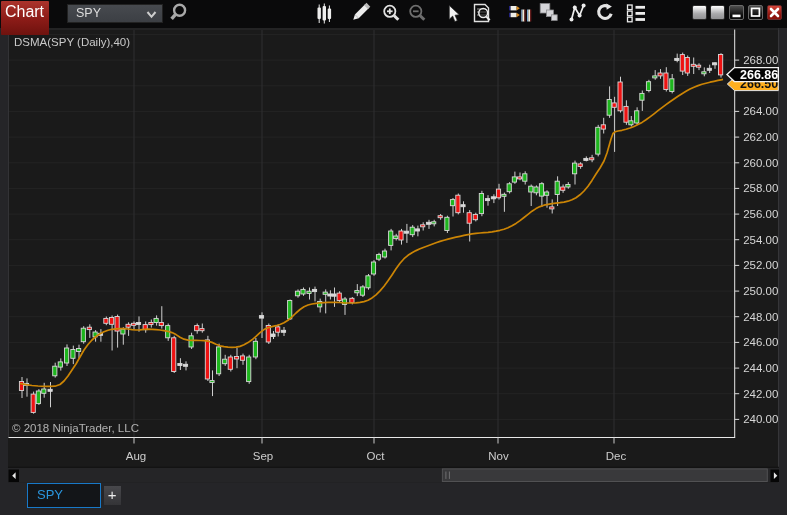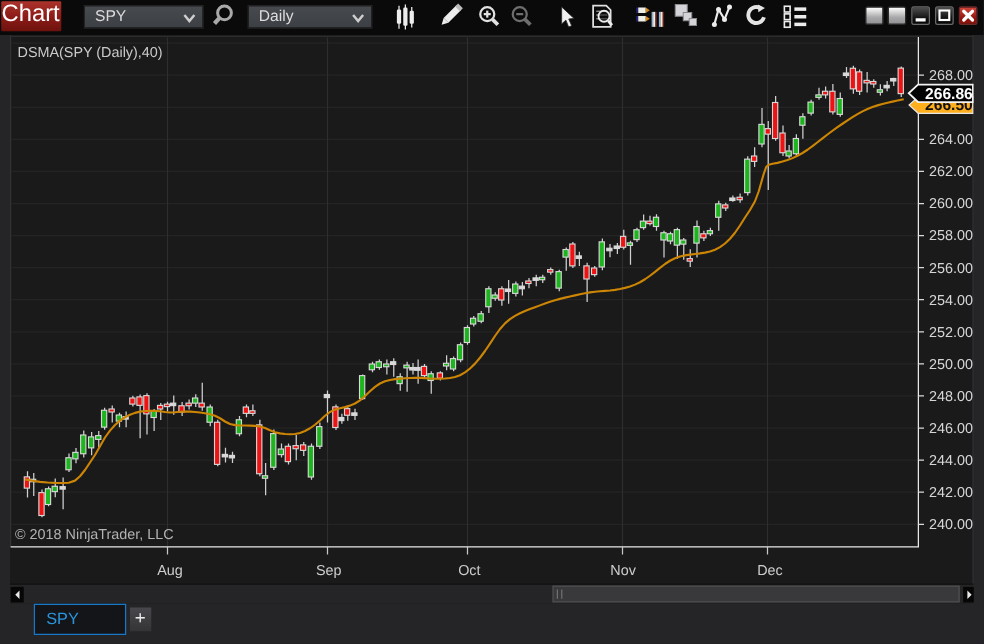--- a/index.html
+++ b/index.html
@@ -1,17 +1,17 @@
 <!DOCTYPE html>
 <html><head><meta charset="utf-8"><style>
 *{margin:0;padding:0;box-sizing:border-box}
 html,body{width:787px;height:515px;overflow:hidden;background:#252528;font-family:"Liberation Sans",sans-serif}
 #win{position:relative;width:787px;height:515px;background:#252528}
 #toolbar{position:absolute;left:0;top:0;width:787px;height:28px;background:#0a0a0b}
-#chartTab{position:absolute;left:0.5px;top:0.5px;width:48px;height:24px;background:linear-gradient(#ab342c,#8e1c18 50%,#6e120e);border-radius:1px;color:#ffffff;font-size:19px;text-align:center;line-height:22px}
+#chartTab{position:absolute;left:0.5px;top:0.5px;width:48px;height:34px;background:linear-gradient(#ab342c,#8e1c18 50%,#6e120e);border-radius:1px;color:#ffffff;font-size:16px;text-align:center;line-height:22px}
 .combo{position:absolute;top:4px;height:19px;background:linear-gradient(#474a4f,#3c3f44);border:1px solid #222;color:#dcdcdc;font-size:12.5px;line-height:17px;padding-left:8px}
 .combo .chev{position:absolute;right:5px;top:3.5px;width:11px;height:11px}
 #tabbar{position:absolute;left:0;top:483px;width:787px;height:32px;background:#252528}
 #spytab{position:absolute;left:27px;top:0px;width:74px;height:25px;background:#131518;border:1.5px solid #1879c8;color:#2a95dd;font-size:13px;line-height:22px;padding-left:9px}
 #plusbtn{position:absolute;left:103.5px;top:3px;width:17.5px;height:18.5px;background:linear-gradient(#48484c,#343437);color:#ececec;font-size:15px;text-align:center;line-height:17px}
 .winbtn{position:absolute;top:5px;width:15px;height:15px;border-radius:2px}
 </style></head><body>
 <div id="win">
 <svg width="771" height="455" style="position:absolute;left:8px;top:28px">
 <rect x="0" y="0" width="771" height="455" fill="#1a1a1a"></rect>
@@ -232,23 +232,20 @@
 </svg>
 <div id="toolbar">
 <div id="chartTab">Chart</div>
 <div class="combo" style="left:67px;width:96px">SPY<svg class="chev" viewBox="0 0 11 11">
           <path d="M1.5 3 L5.5 7.8 L9.5 3" fill="none" stroke="#cdcdcd" stroke-width="2"></path>
         </svg></div>
 <svg style="position:absolute;left:166px;top:0px" width="26" height="26">
         <circle cx="13.6" cy="10.3" r="5.5" fill="none" stroke="#a9a9a9" stroke-width="2.4"></circle>
         <line x1="9.3" y1="14.7" x2="5.6" y2="18.8" stroke="#a9a9a9" stroke-width="3.4"></line>
       </svg>
-<div class="combo" style="left:198px;width:100px">Daily<svg class="chev" viewBox="0 0 11 11">
-          <path d="M1.5 3 L5.5 7.8 L9.5 3" fill="none" stroke="#cdcdcd" stroke-width="2"></path>
-        </svg></div>
 <svg width="787" height="28" style="position:absolute;left:0;top:0">
 <g stroke="#ededed">
           <line x1="319.2" y1="4.5" x2="319.2" y2="23" stroke-width="1"></line>
           <line x1="324.3" y1="3.5" x2="324.3" y2="23.5" stroke-width="1"></line>
           <line x1="329.4" y1="5.5" x2="329.4" y2="22" stroke-width="1"></line>
         </g>
 <g fill="#ededed">
           <rect x="317.5" y="7.5" width="3.4" height="11.5" rx="1"></rect>
           <rect x="322.6" y="6" width="3.4" height="14.5" rx="1"></rect>
           <rect x="327.7" y="8.5" width="3.4" height="10.5" rx="1"></rect>

